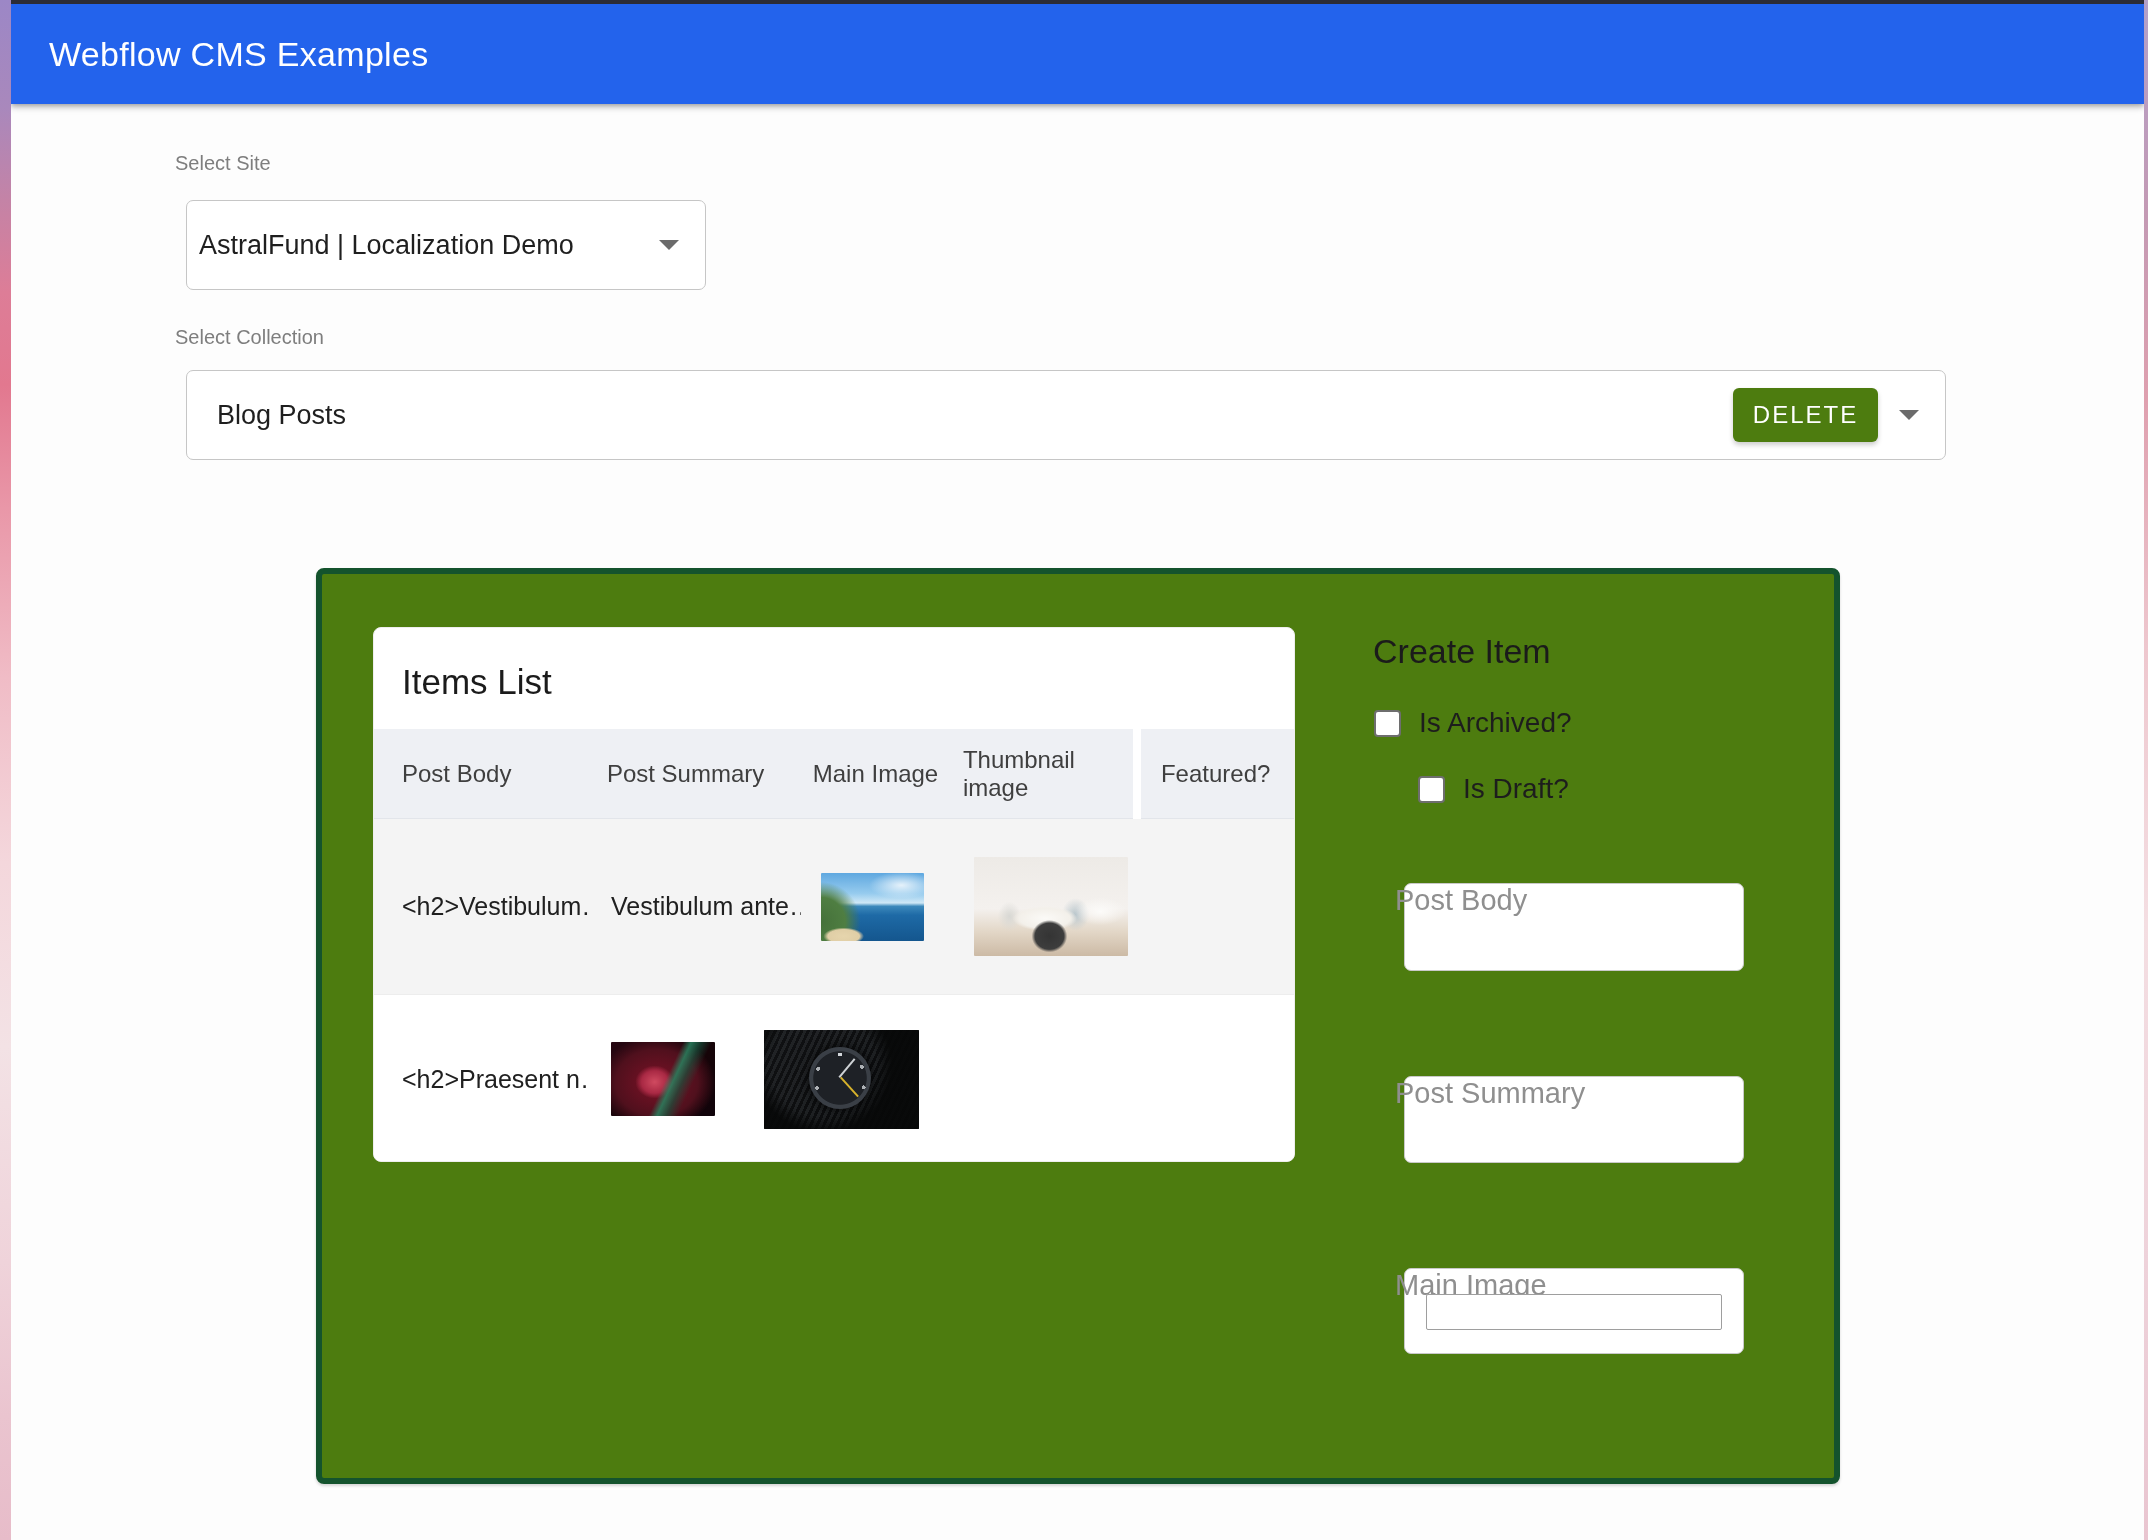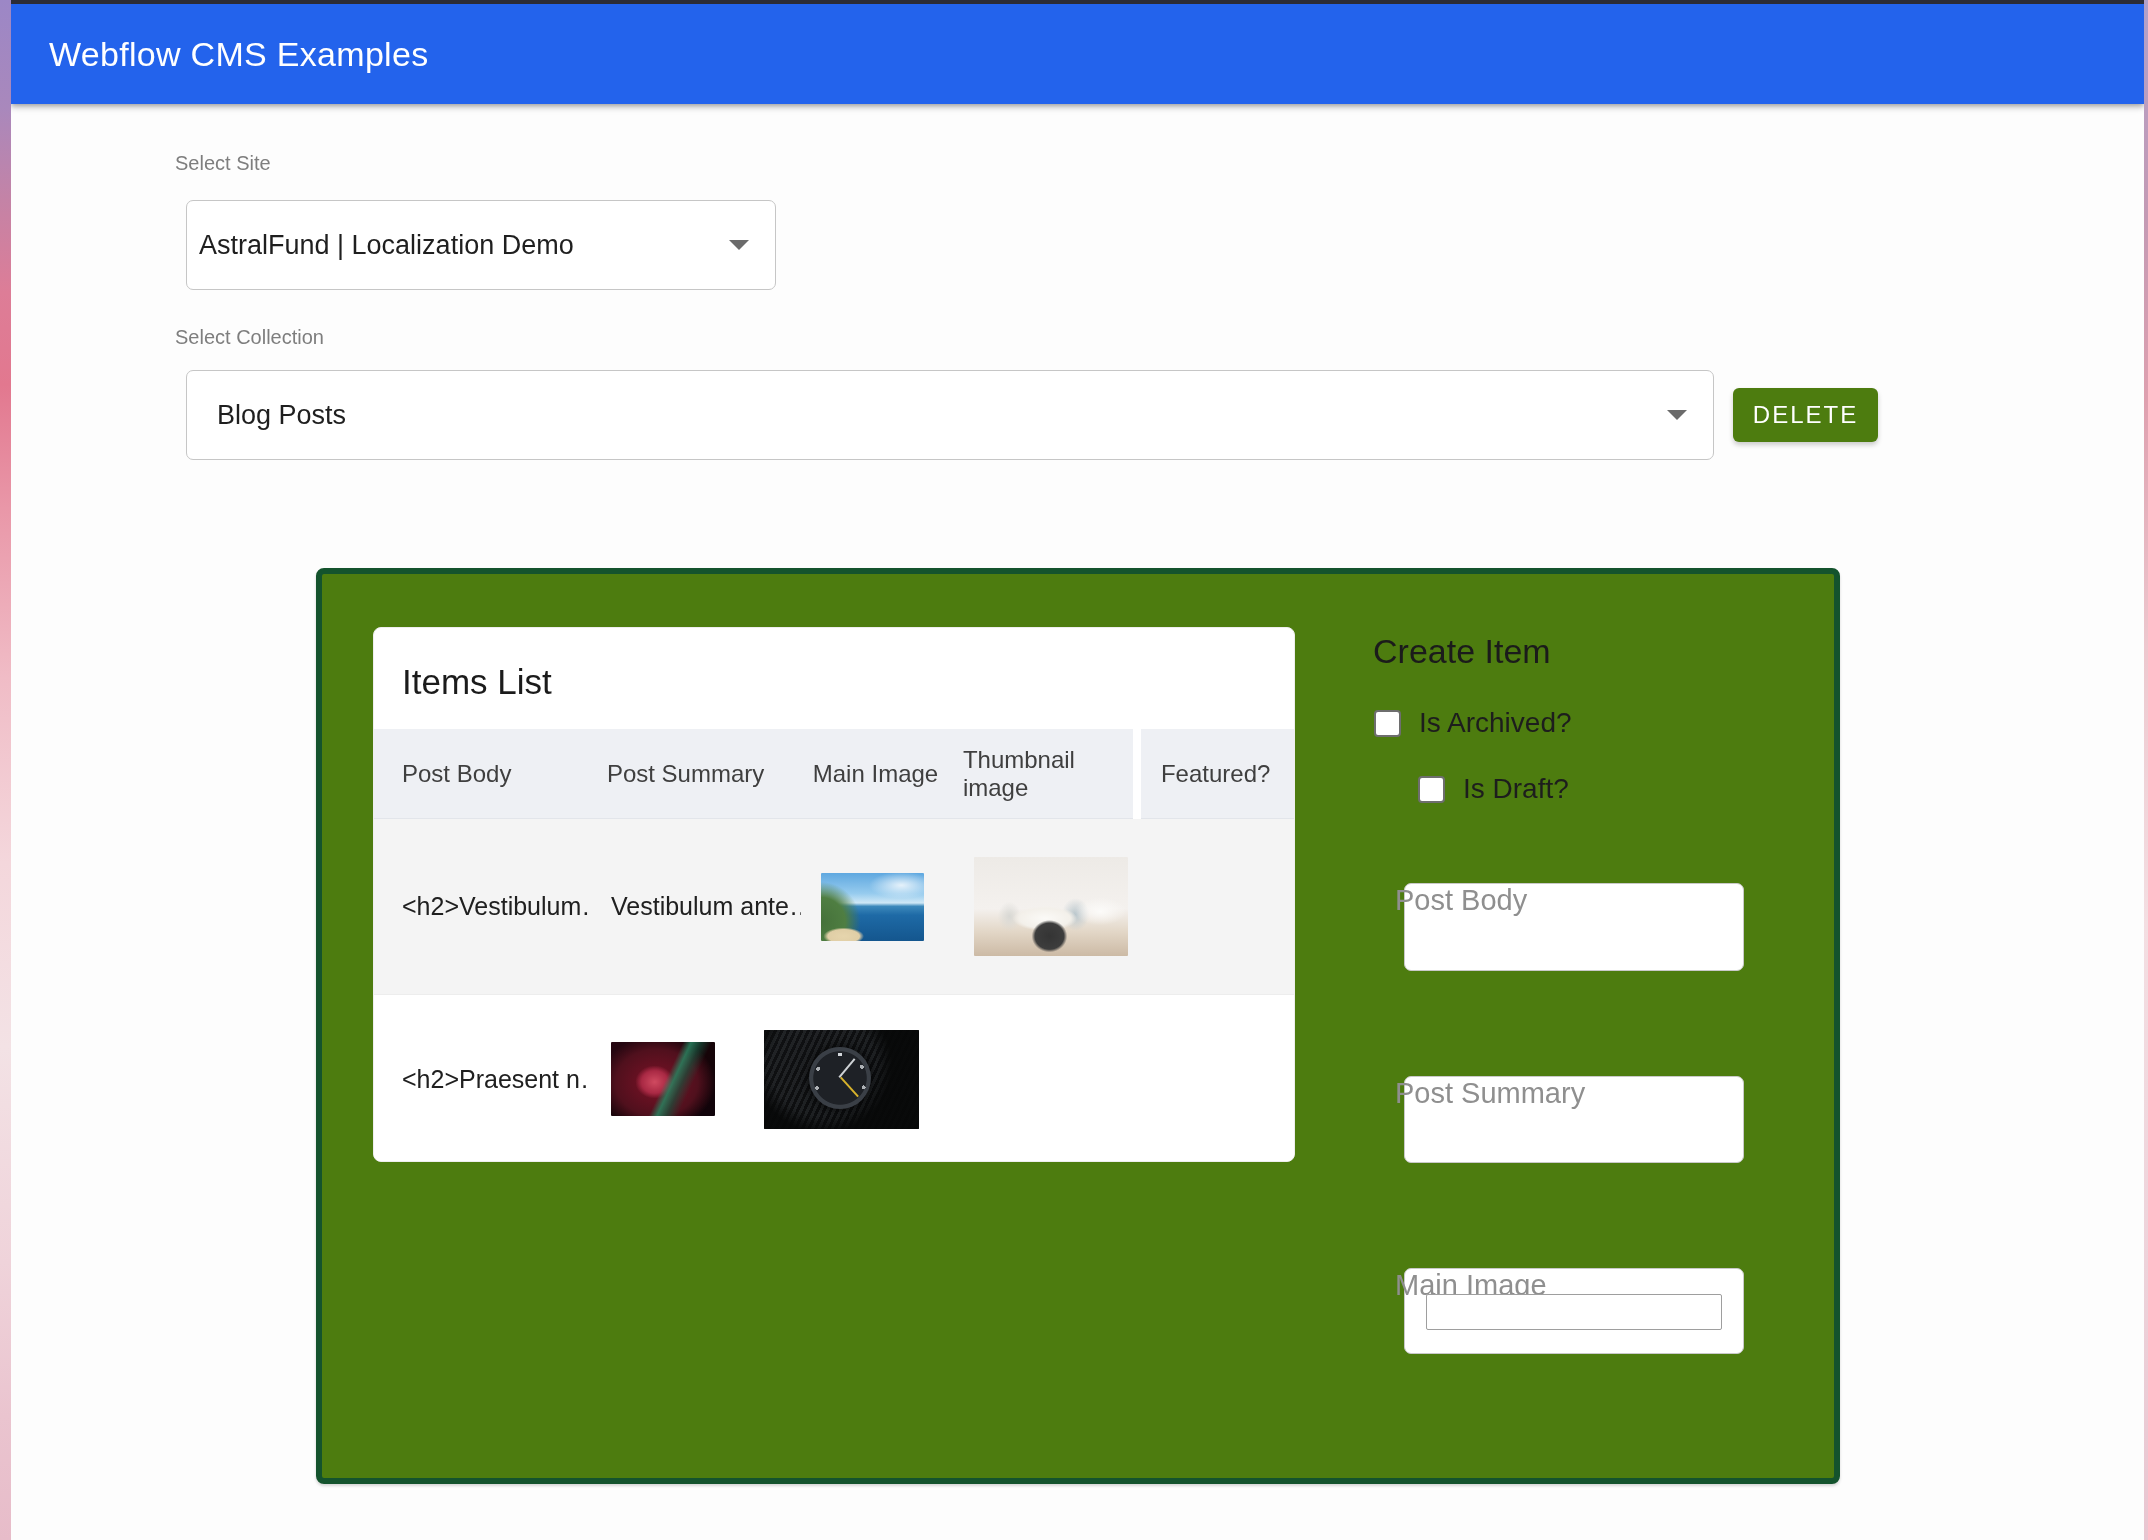--- a/index.html
+++ b/index.html
@@ -52,22 +52,22 @@
   .lbl-site { top:152px; }
   .lbl-collection { top:326px; }
 
   .select-box {
     position:absolute; left:186px; height:90px; background:#fff;
     border:1px solid #c6c6c6; border-radius:7px;
     display:flex; align-items:center;
     padding-left:30px; font-size:27px; color:#1f1f1f;
     cursor:pointer;
   }
-  .select-site { top:200px; width:590px;padding-left:12px; }
-  .select-collection { top:370px; width:1528px; }
+  .select-site { top:200px; width:520px;padding-left:12px; }
+  .select-collection { top:370px; width:1760px; }
   .caret {
     position:absolute; right:26px; top:50%; margin-top:-5px;
     width:0; height:0;
     border-left:10px solid transparent; border-right:10px solid transparent;
     border-top:10px solid #6b6b6b;
   }
 
   .delete-btn {
     position:absolute; left:1733px; top:388px; width:145px; height:54px;
     background:#4d7c0f; border:none; border-radius:6px;

